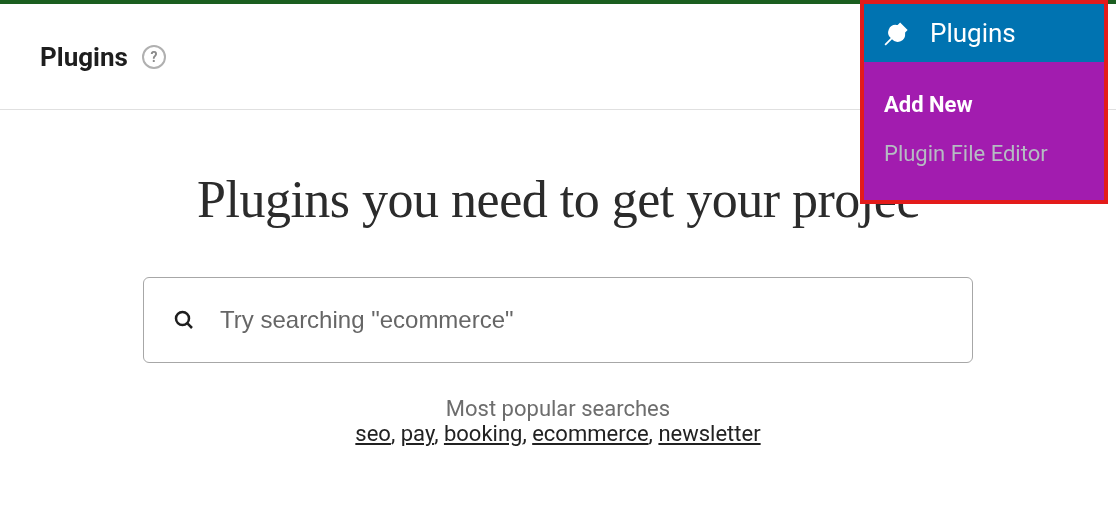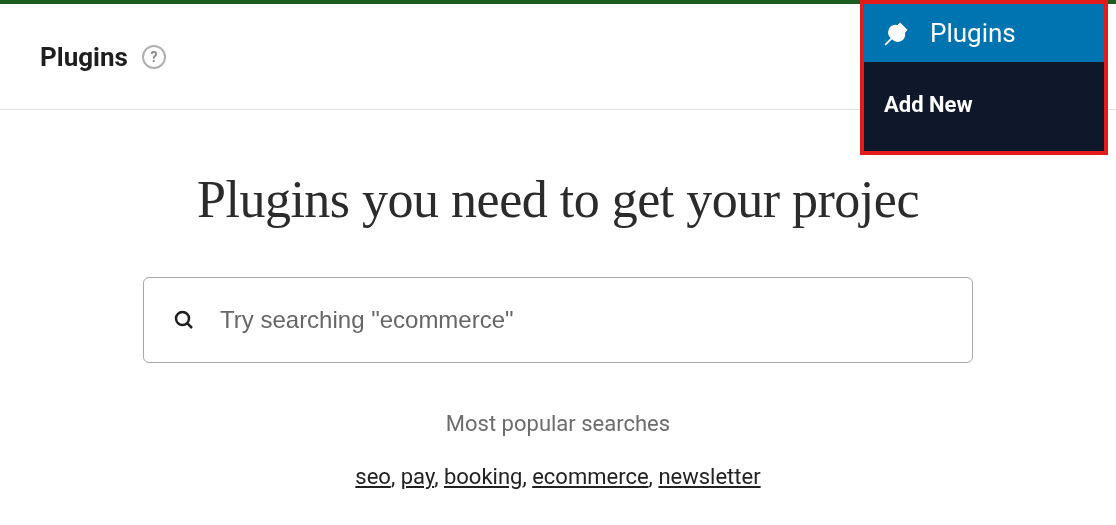--- a/index.html
+++ b/index.html
@@ -82,26 +82,25 @@
   .search-input {
     border: none;
     outline: none;
     font-size: 24px;
     margin-left: 22px;
     flex: 1;
     color: #333;
   }
   .search-input::placeholder { color: #666; }
   .popular-label {
-    margin-top: 48px;
+    margin-top: 33px;
     font-size: 22px;
     color: #6d6d6d;
   }
   .popular-terms {
-    margin-top: 28px;
     font-size: 22px;
     color: #222;
   }
   .popular-terms .term {
     text-decoration: underline;
     cursor: pointer;
   }
   
   .admin-menu {
     position: absolute;
@@ -115,21 +114,21 @@
     background: #0073b1;
     color: #fff;
     display: flex;
     align-items: center;
     gap: 18px;
     padding: 14px 18px;
     font-size: 26px;
   }
   .plug-icon svg { width: 30px; height: 30px; display: block; }
   .menu-body {
-    background: #0f172a;
+    background: #a21caf;
     padding: 18px 16px 22px 0;
   }
   .menu-item {
     padding: 12px 20px;
     font-size: 22px;
     color: #b5bcc2;
     cursor: pointer;
   }
   .menu-item.active {
     color: #fff;
@@ -177,14 +176,15 @@
   <div class="menu-head">
     <span class="plug-icon">
       <svg viewBox="0 0 24 24" fill="#fff">
         <path d="M14.5 3.5 L20.5 9.5 L18.5 11.5 L18.5 12.5 A6 6 0 0 1 8 17 L3 22 L2 21 L7 16 A6 6 0 0 1 11.5 5.5 L12.5 5.5 Z M15 7 L17 9 L15 11 L13 9 Z"></path>
       </svg>
     </span>
     <span>Plugins</span>
   </div>
   <div class="menu-body">
     <div class="menu-item active">Add New</div>
+    <div class="menu-item">Plugin File Editor</div>
   </div>
 </div>
 
 </body></html>

